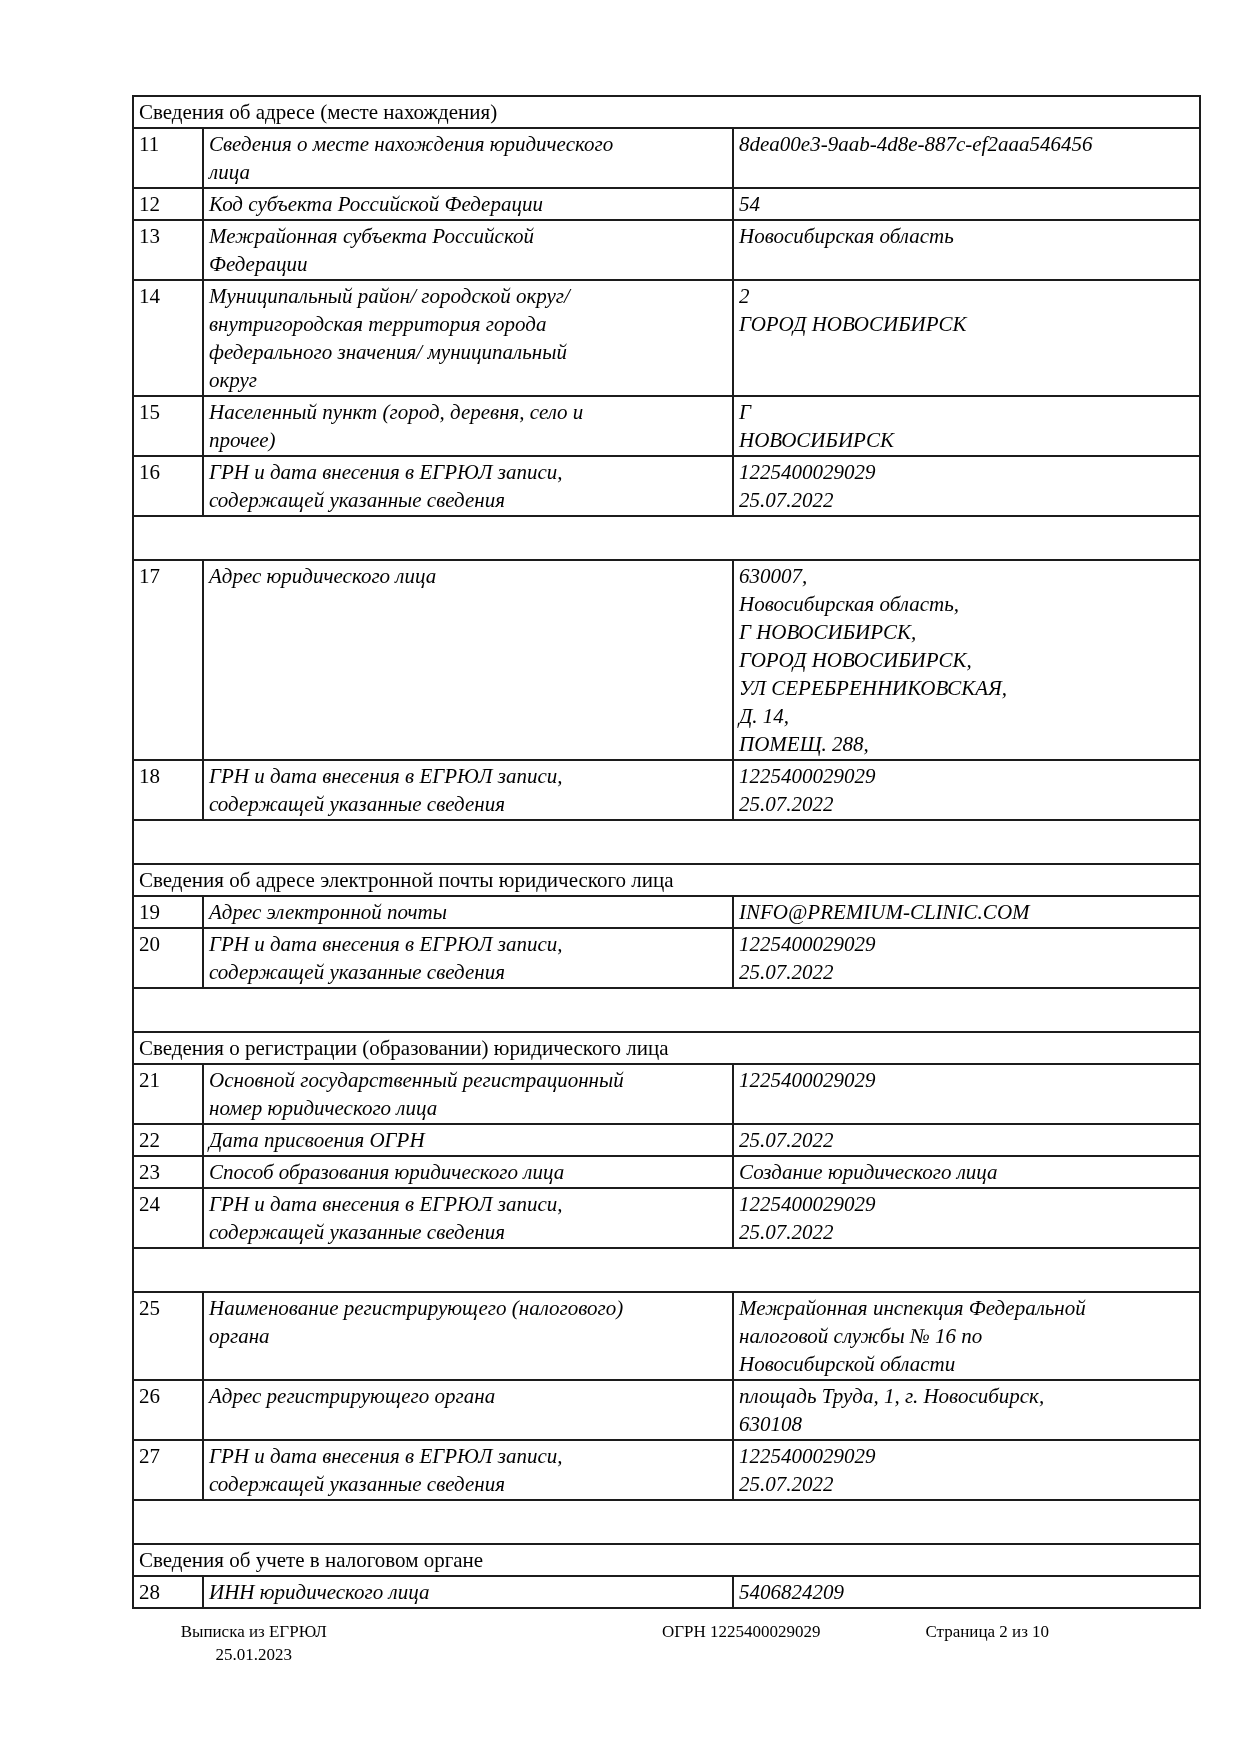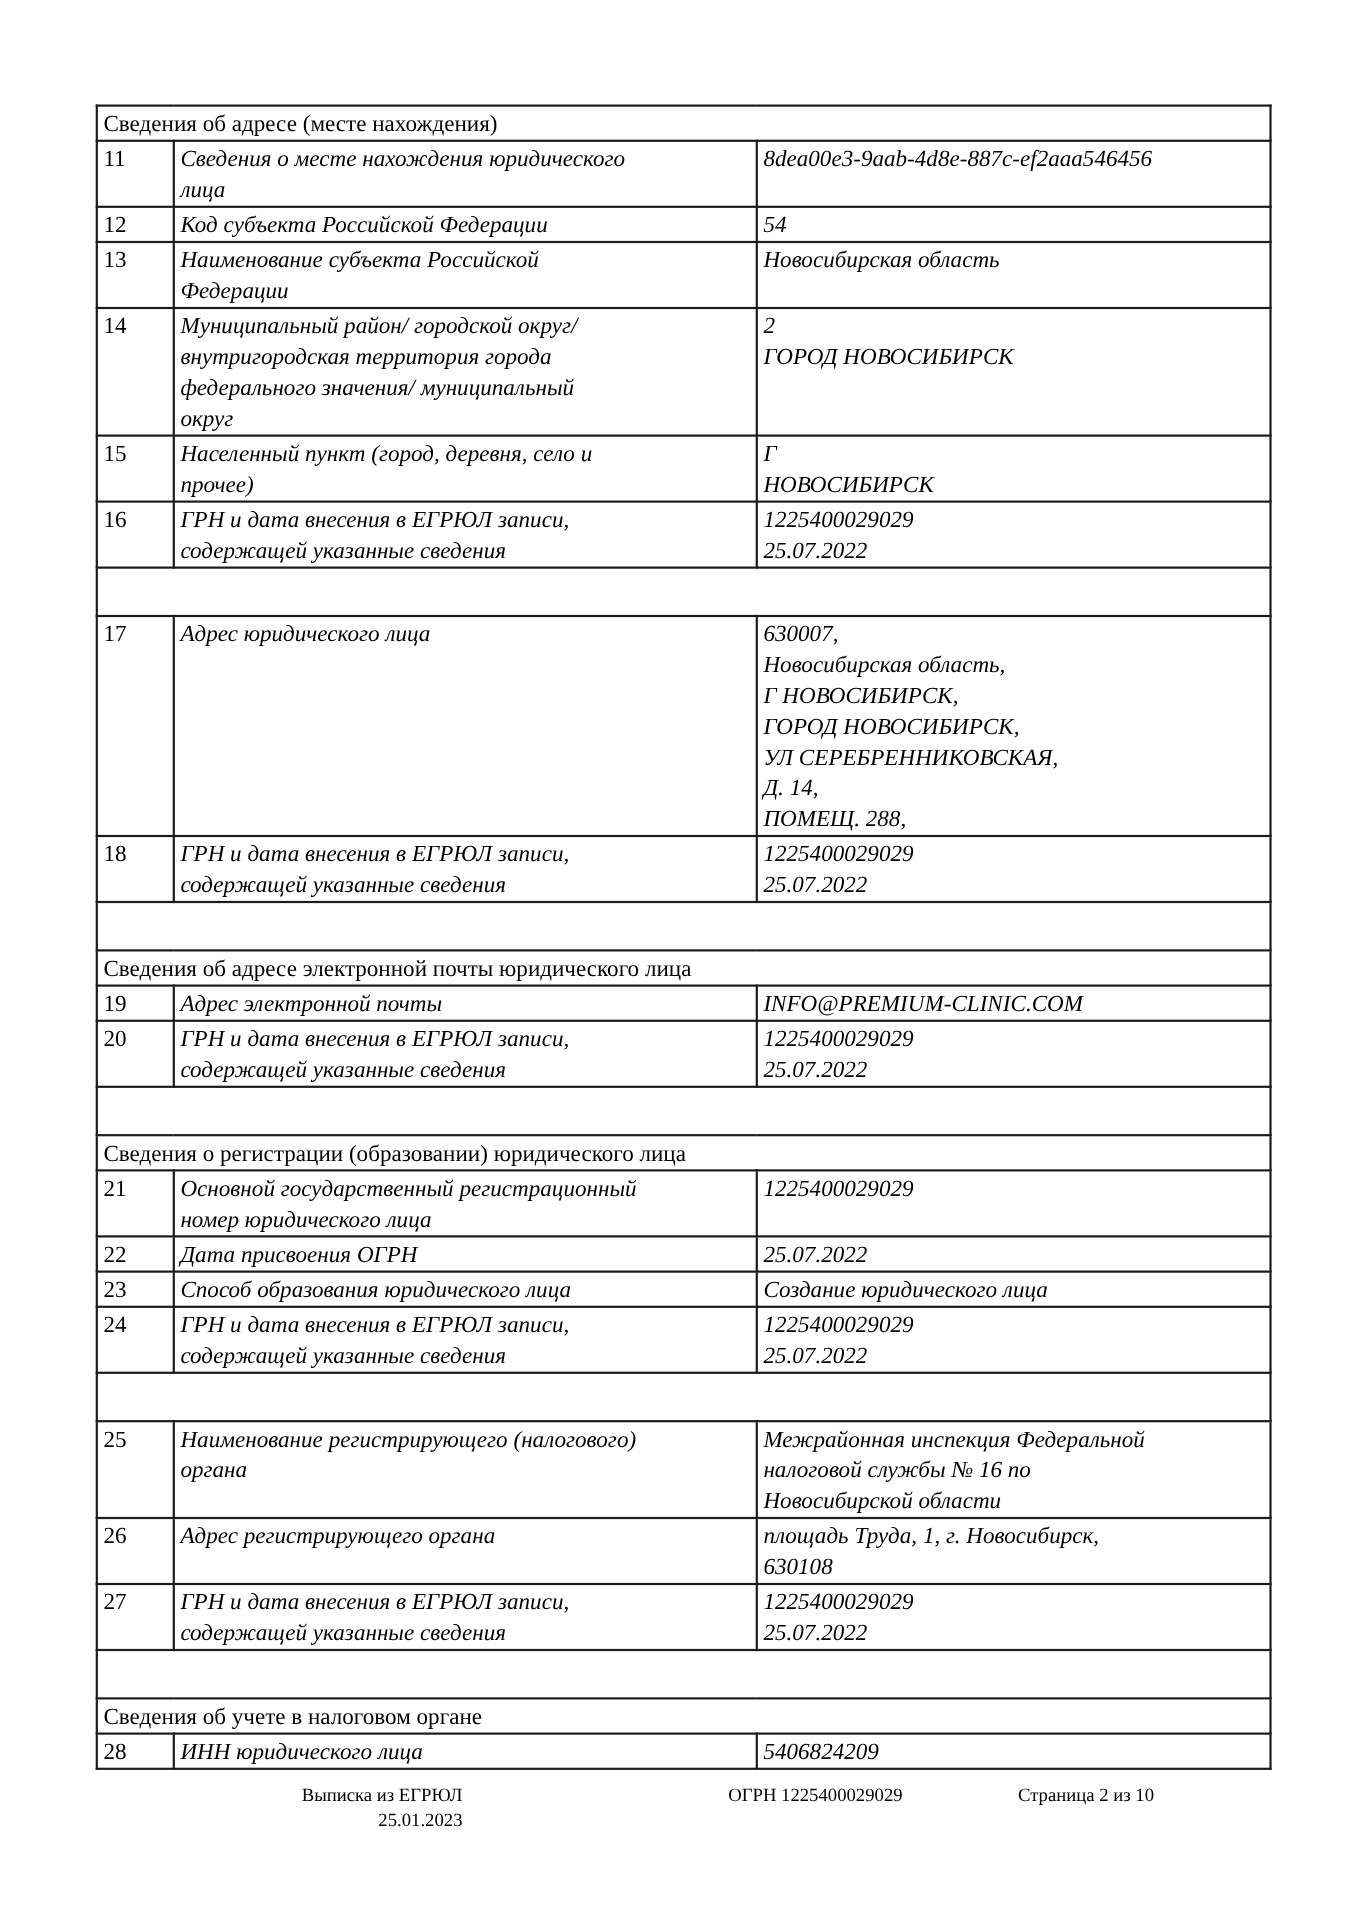--- a/index.html
+++ b/index.html
@@ -7,20 +7,21 @@
   body {
     width: 1241px; height: 1754px; overflow: hidden;
     font-family: "Liberation Serif", "DejaVu Serif", serif;
     color: #000000;
   }
   .page { padding: 95px 87px 0 87px; }
   table.egrul {
     border-collapse: collapse;
     width: 1067px;
     table-layout: fixed;
+    margin-left: 45px;
   }
   col.c-num { width: 70px; }
   col.c-label { width: 530px; }
   col.c-value { width: 467px; }
   table.egrul td, table.egrul th {
     border: 2px solid #1c1c1c;
     vertical-align: top;
     font-size: 21px;
     line-height: 28px;
     padding: 1px 5px;
@@ -36,21 +37,21 @@
   }
   tr.spacer-row td { height: 44px; }
   .footer {
     width: 1067px;
     margin-top: 11px;
     display: flex;
     align-items: flex-start;
     font-size: 17px;
     line-height: 23px;
   }
-  .footer-left { flex: 1; text-align: right; }
+  .footer-left { flex: 1; text-align: center; }
   .footer-center { flex: 1.2; text-align: right; }
   .footer-right { flex: 1; text-align: center; }
 </style>
 </head>
 <body>
 
 <div class="page">
 
   <table class="egrul">
     <colgroup>
@@ -68,21 +69,21 @@
 лица</td>
           <td class="value-cell">8dea00e3-9aab-4d8e-887c-ef2aaa546456</td>
         </tr>
         <tr>
           <td class="num-cell">12</td>
           <td class="label-cell">Код субъекта Российской Федерации</td>
           <td class="value-cell">54</td>
         </tr>
         <tr>
           <td class="num-cell">13</td>
-          <td class="label-cell">Наименование субъекта Российской
+          <td class="label-cell">Межрайонная субъекта Российской
 Федерации</td>
           <td class="value-cell">Новосибирская область</td>
         </tr>
         <tr>
           <td class="num-cell">14</td>
           <td class="label-cell">Муниципальный район/ городской округ/
 внутригородская территория города
 федерального значения/ муниципальный
 округ</td>
           <td class="value-cell">2

